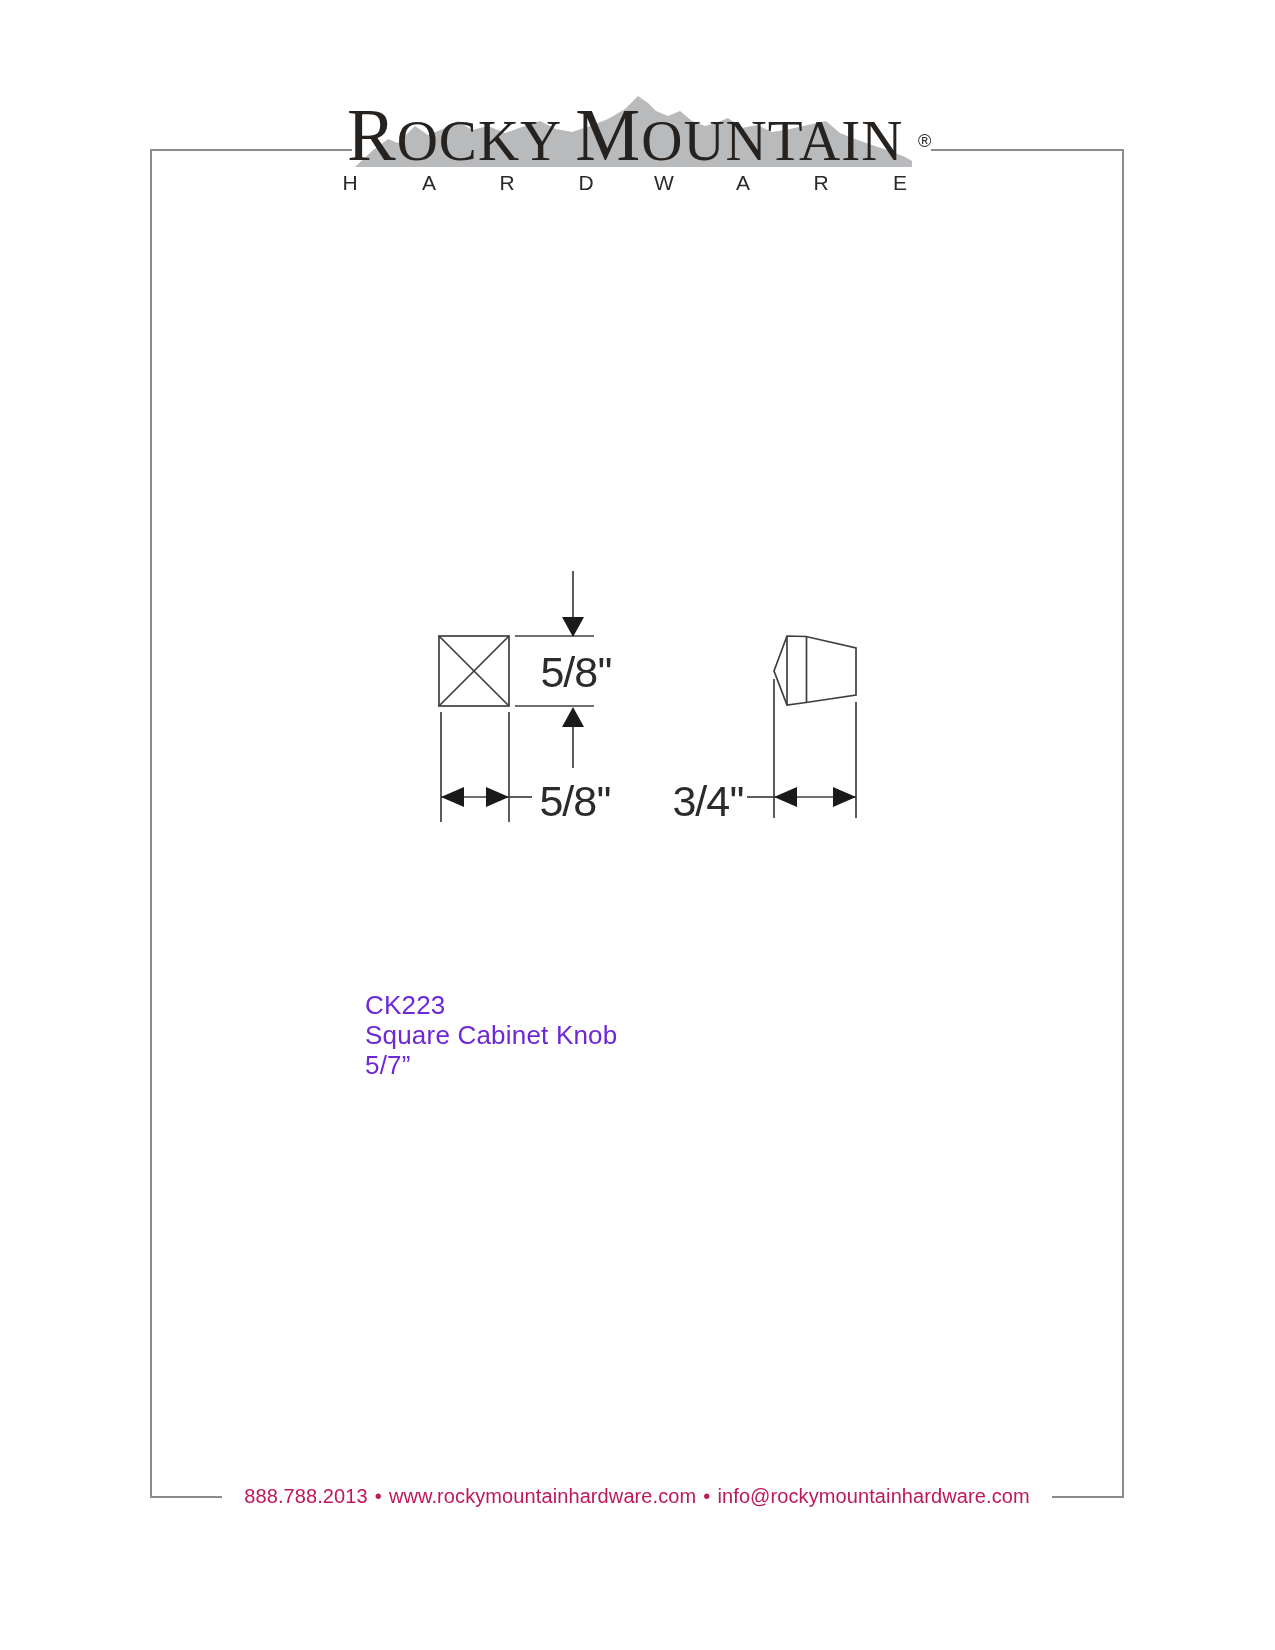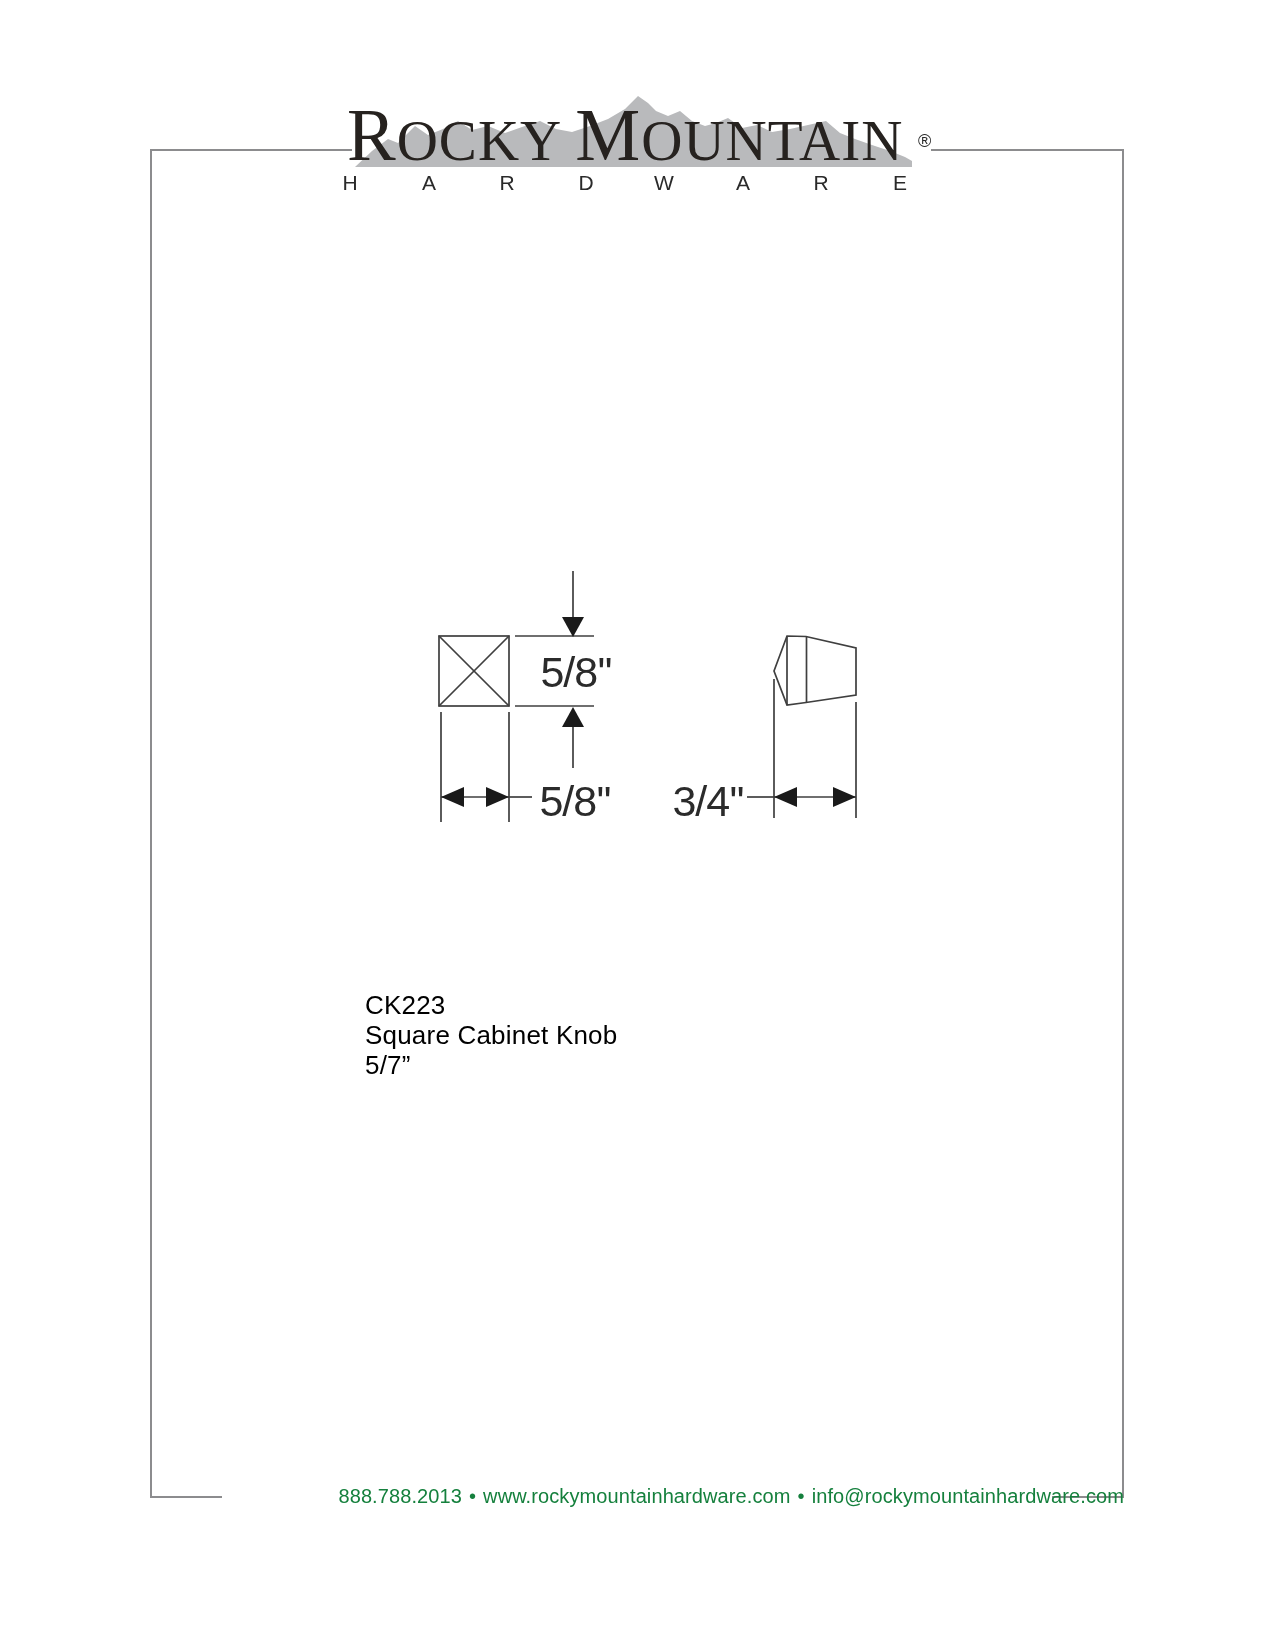--- a/index.html
+++ b/index.html
@@ -24,28 +24,28 @@
   .logo-serif{font-family:"Liberation Serif", serif;fill:#26221f;letter-spacing:1px;}
   .logo-sub{font-family:"Liberation Sans", sans-serif;font-size:21px;fill:#2a2a2a;}
   .regmark{font-family:"Liberation Sans", sans-serif;font-size:18px;fill:#2a2a2a;}
   .dline{stroke:#3f3f3f;stroke-width:1.7;fill:none;}
   .dhead{fill:#1a1a1a;stroke:none;}
   .dim-label{font-family:"Liberation Sans", sans-serif;font-size:43px;fill:#2b2b2b;letter-spacing:-1px;}
 
   
   .product{
     position:absolute;left:365px;top:990px;
-    font-size:26px;line-height:30px;color:#000000;
+    font-size:26px;line-height:30px;color:#6d28d9;
     letter-spacing:0.2px;
   }
 
   
   .footer{
     position:absolute;left:150px;top:1485px;width:974px;
-    text-align:right;font-size:20px;color:#15803d;
+    text-align:center;font-size:20px;color:#be185d;
     letter-spacing:0.1px;white-space:nowrap;
   }
   .footer .sep{margin:0 7px;}
 </style>
 </head>
 <body>
 
 <div class="page">
 
   <div class="frame-line fl-left"></div>

